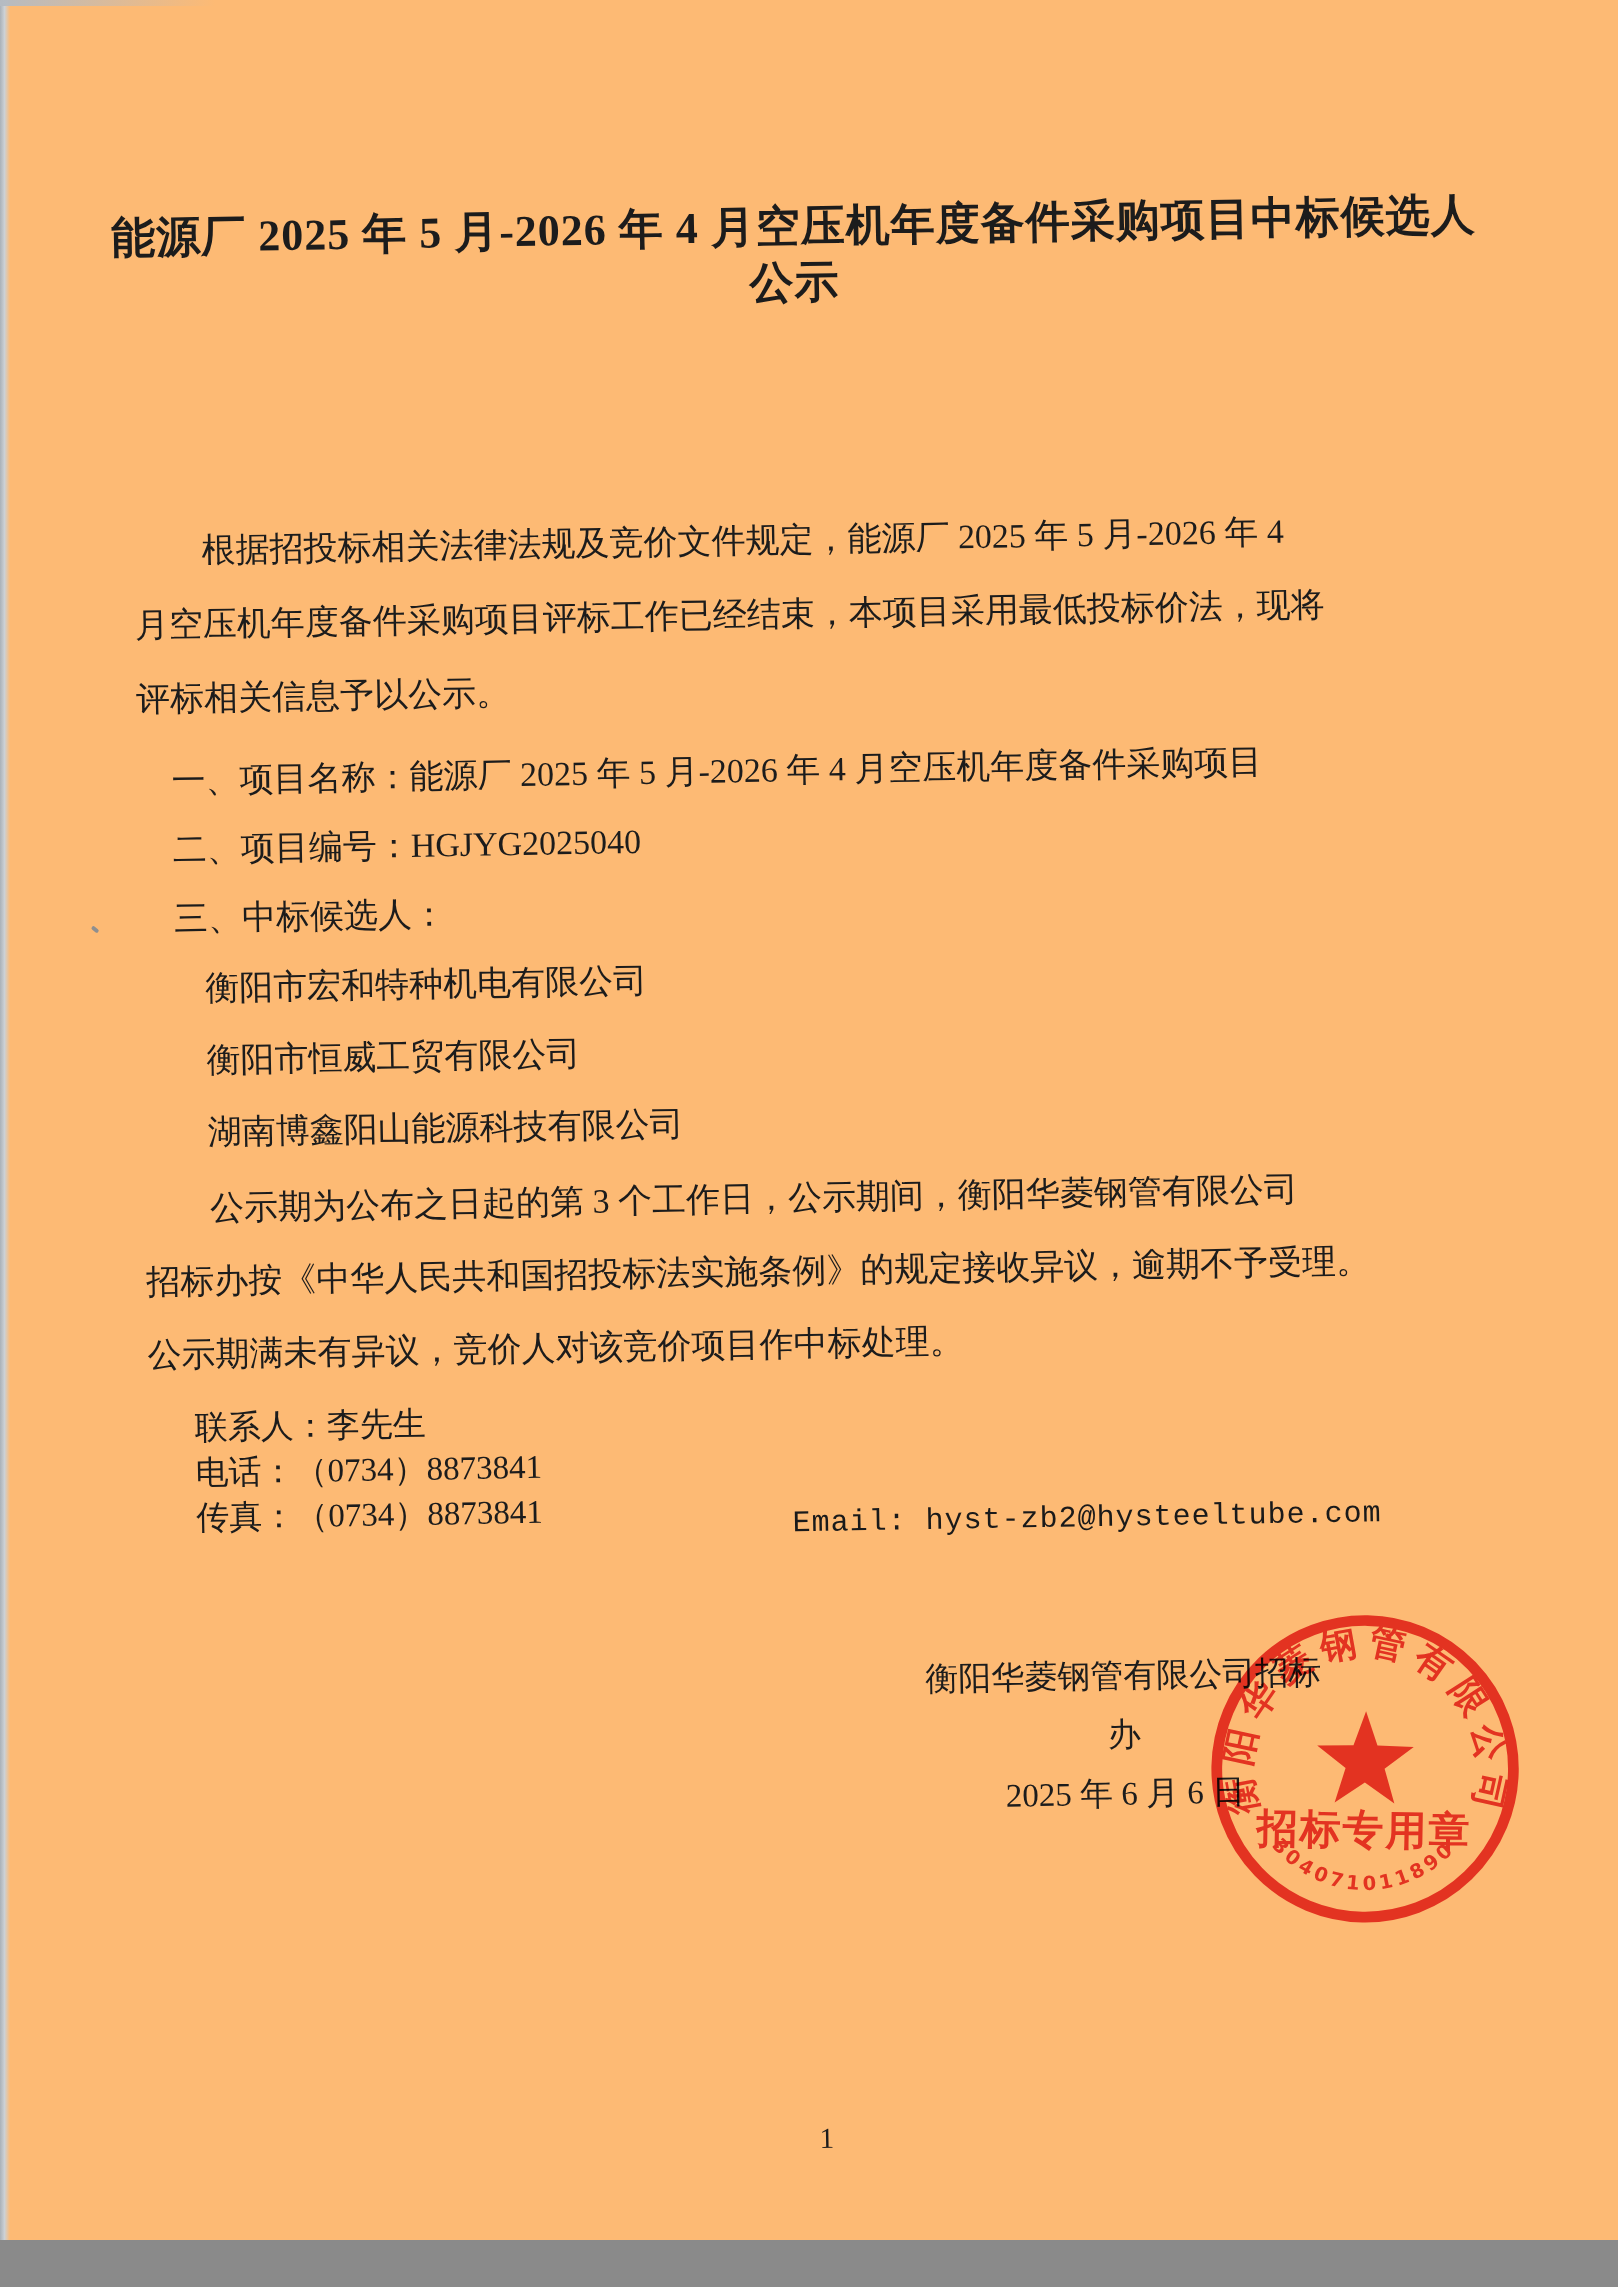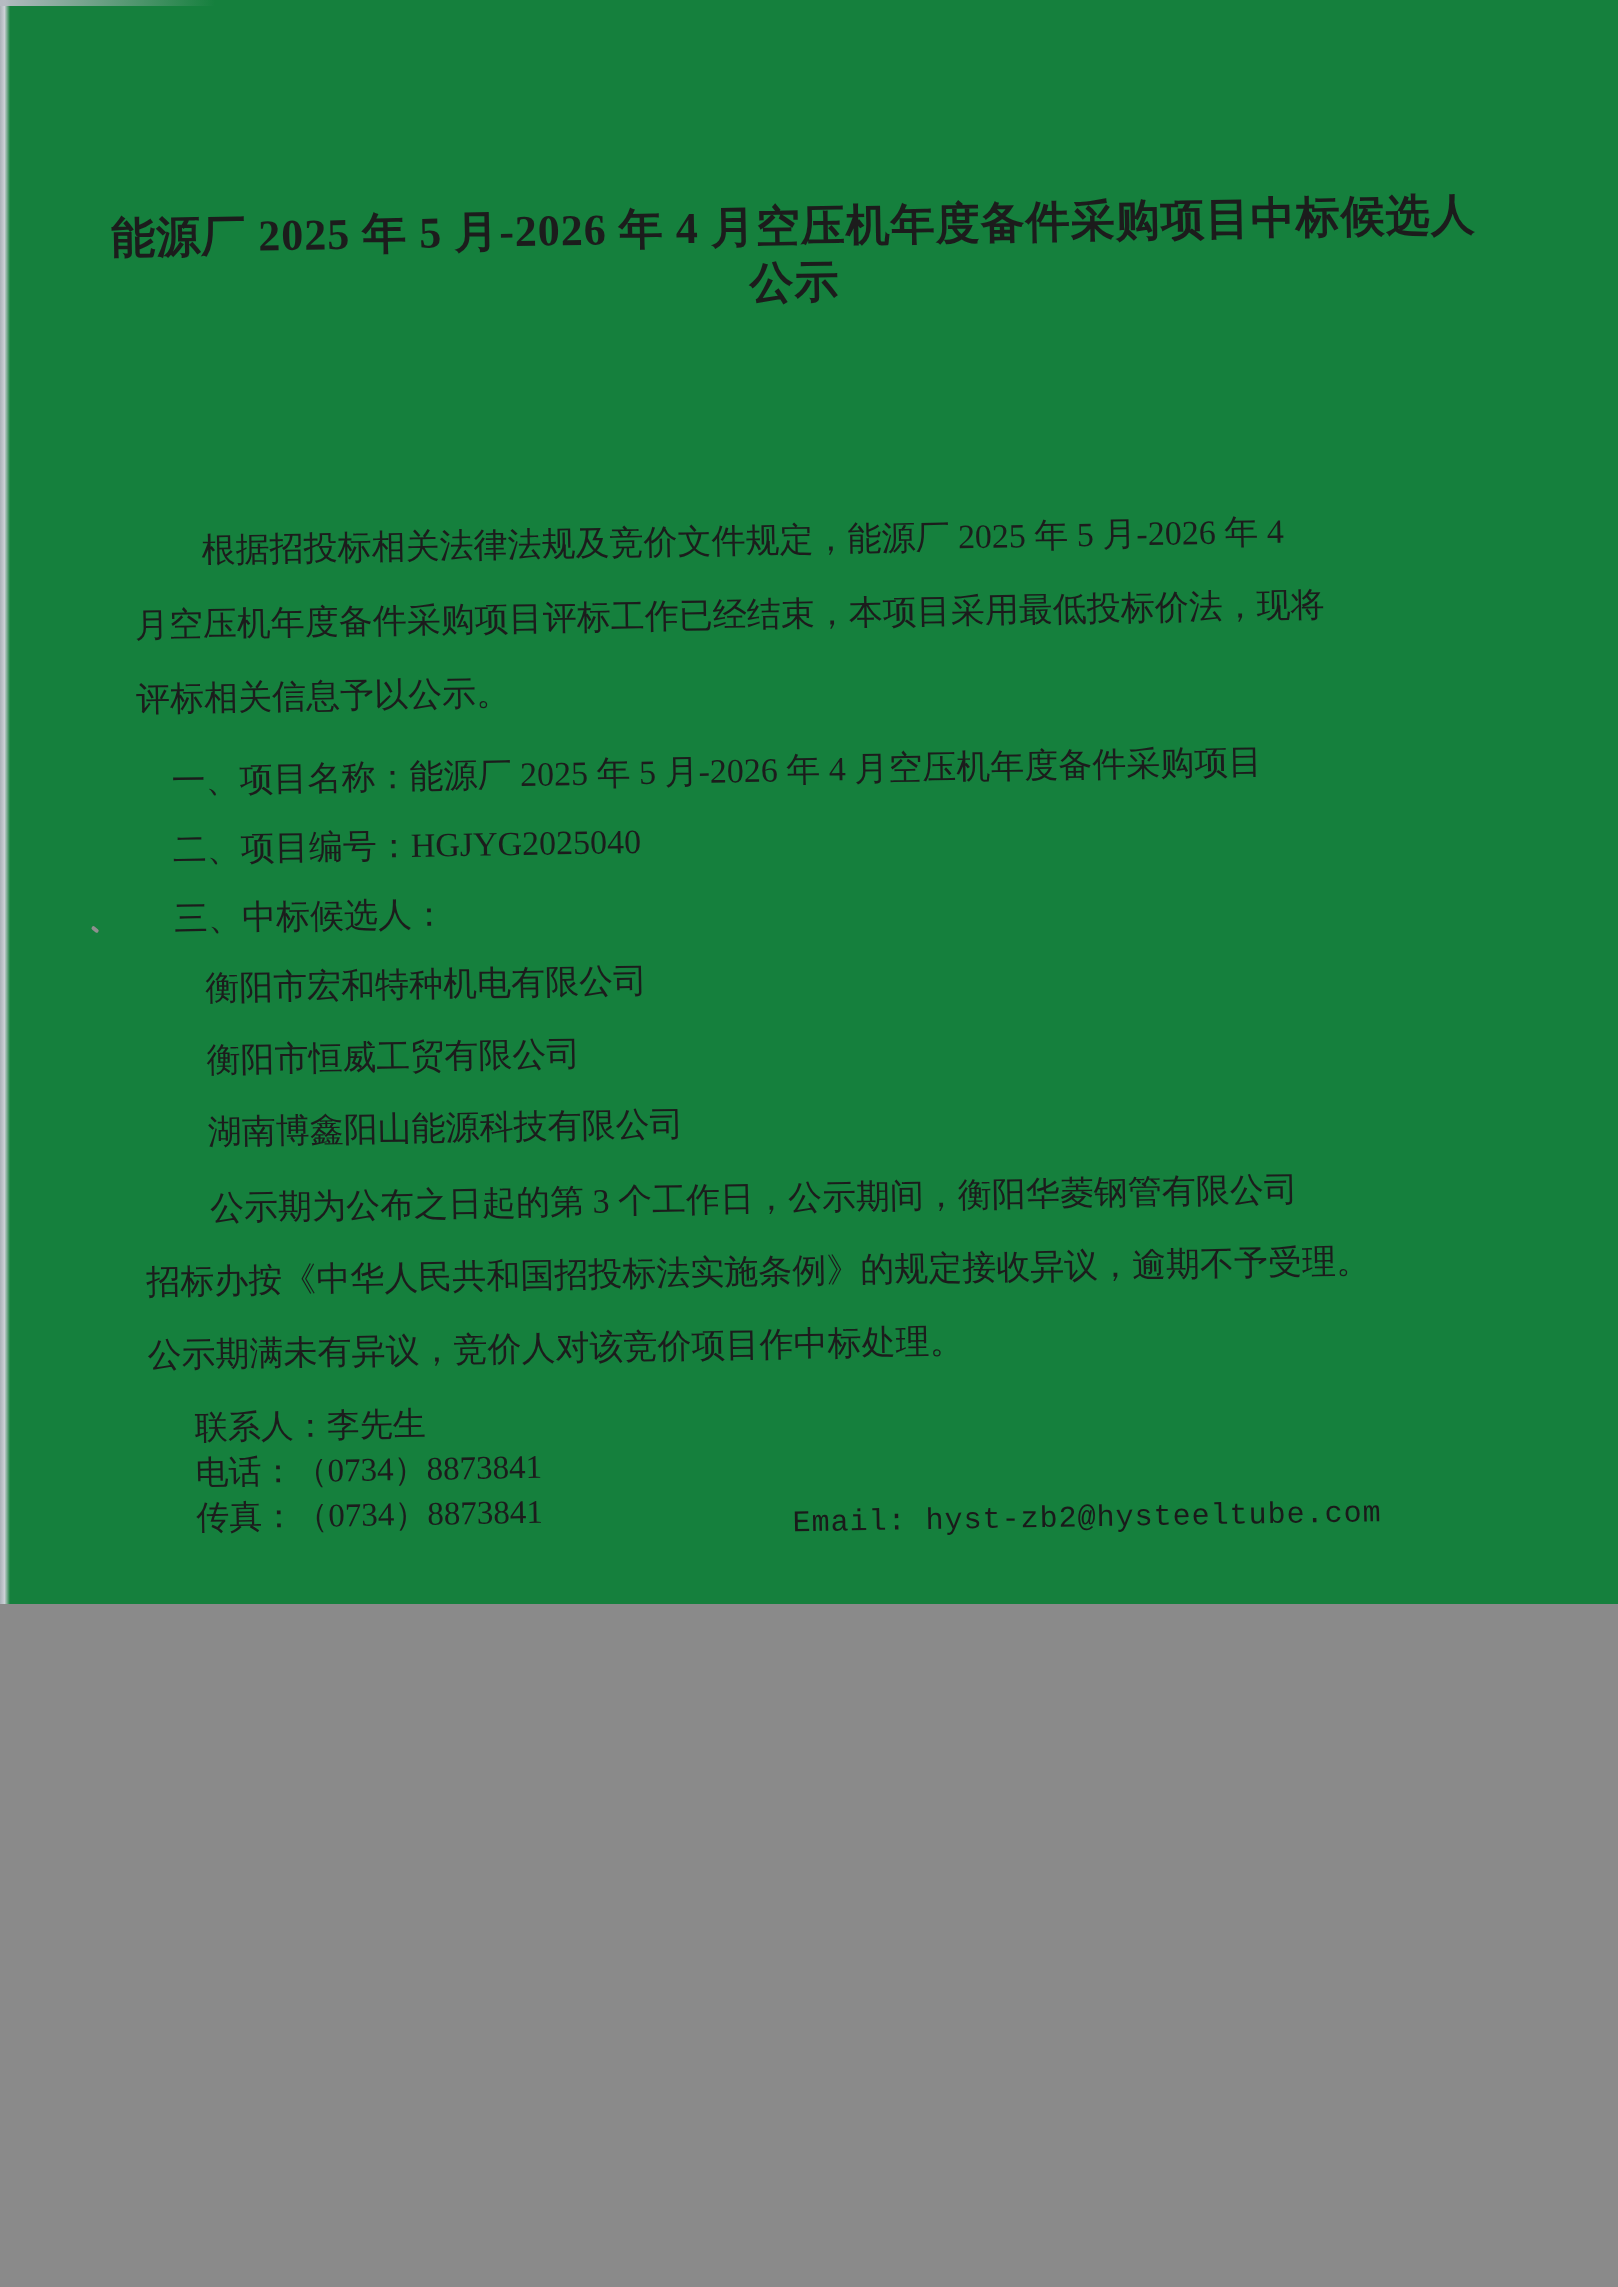--- a/index.html
+++ b/index.html
@@ -1,20 +1,20 @@
 <!DOCTYPE html>
 <html><head>
 <meta charset="utf-8">
 <style>
   html,body{margin:0;padding:0;background:#8a8a8a;}
   .page{
     position:relative;
-    width:1619px;height:1604px;
+    width:1619px;height:2240px;
     margin:0 auto;
-    background:#15803d;
+    background:#fdba74;
     overflow:hidden;
     font-family:"Liberation Serif","DejaVu Serif",serif;
     color:#1c1c1c;
   }
   .scan-edge{
     position:absolute;left:0;top:0;bottom:0;width:9.8px;
     background:linear-gradient(to right,#aab1b8 0%,#ccd1d6 45%,rgba(255,255,255,0) 100%);
     z-index:5;
   }
   .scan-edge-top{

